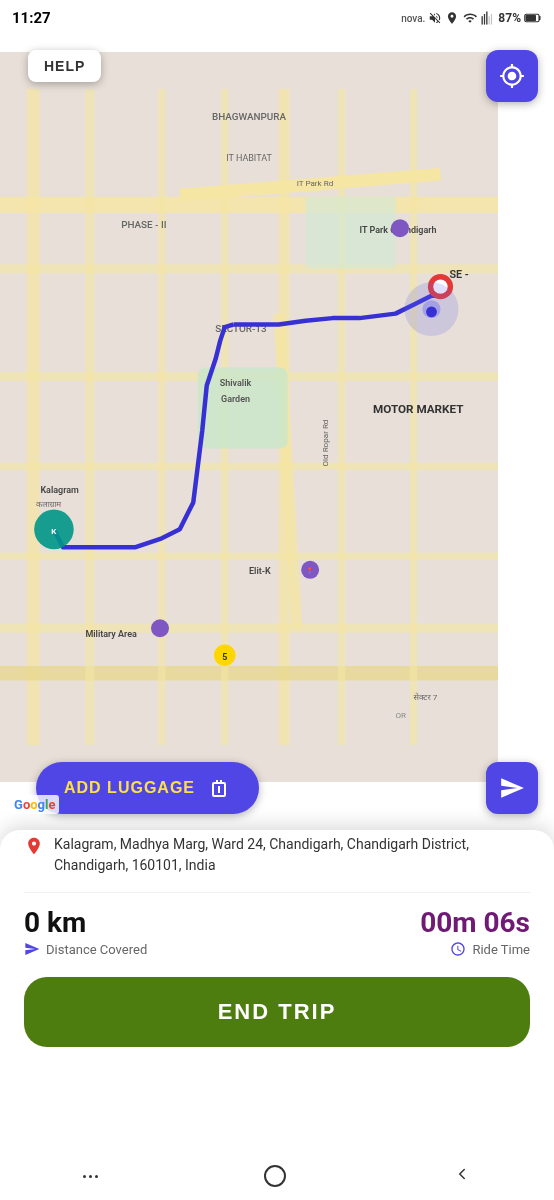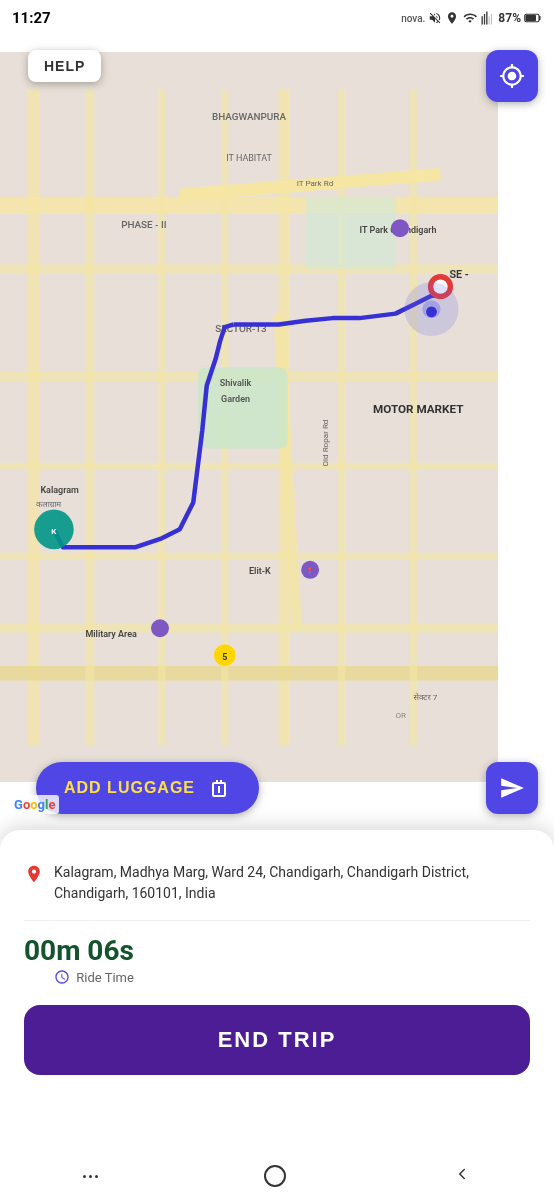--- a/index.html
+++ b/index.html
@@ -155,21 +155,21 @@
     }
 
     
     .bottom-panel {
       position: absolute;
       bottom: 0;
       left: 0;
       width: 554px;
       background: #fff;
       border-radius: 20px 20px 0 0;
-      padding: 32px 24px 0 24px;
+      padding: 4px 24px 0 24px;
       box-shadow: 0 -4px 20px rgba(0,0,0,0.15);
       z-index: 150;
       margin-top: 28px;
     }
 
     
     .address-row {
       display: flex;
       align-items: flex-start;
       gap: 10px;
@@ -216,31 +216,31 @@
       font-size: 13px;
       color: #666;
     }
     .stat-label svg {
       width: 16px;
       height: 16px;
     }
     .stat-time-value {
       font-size: 28px;
       font-weight: 700;
-      color: #14532d;
+      color: #701a75;
       line-height: 1;
       text-align: right;
     }
 
     
     .end-trip-btn {
       width: 100%;
-      background: #4c1d95;
+      background: #4d7c0f;
       border: none;
-      border-radius: 16px;
+      border-radius: 23px;
       padding: 22px;
       font-size: 22px;
       font-weight: 700;
       color: #fff;
       letter-spacing: 2px;
       cursor: pointer;
       margin-bottom: 16px;
     }
 
     
@@ -428,20 +428,29 @@
   
   <div class="address-row">
     <svg class="address-pin" viewBox="0 0 24 24" fill="#e53935">
       <path d="M12 2C8.13 2 5 5.13 5 9c0 5.25 7 13 7 13s7-7.75 7-13c0-3.87-3.13-7-7-7zm0 9.5c-1.38 0-2.5-1.12-2.5-2.5s1.12-2.5 2.5-2.5 2.5 1.12 2.5 2.5-1.12 2.5-2.5 2.5z"></path>
     </svg>
     <span class="address-text">Kalagram, Madhya Marg, Ward 24, Chandigarh, Chandigarh District, Chandigarh, 160101, India</span>
   </div>
 
   
   <div class="stats-row">
+    <div class="stat-left">
+      <span class="stat-value">0 km</span>
+      <div class="stat-label">
+        <svg width="16" height="16" viewBox="0 0 24 24" fill="#5046e5">
+          <path d="M2.01 21L23 12 2.01 3 2 10l15 2-15 2z"></path>
+        </svg>
+        <span>Distance Covered</span>
+      </div>
+    </div>
     <div class="stat-right">
       <span class="stat-time-value">00m 06s</span>
       <div class="stat-label">
         <svg width="16" height="16" viewBox="0 0 24 24" fill="#5046e5">
           <path d="M11.99 2C6.47 2 2 6.48 2 12s4.47 10 9.99 10C17.52 22 22 17.52 22 12S17.52 2 11.99 2zM12 20c-4.42 0-8-3.58-8-8s3.58-8 8-8 8 3.58 8 8-3.58 8-8 8zm.5-13H11v6l5.25 3.15.75-1.23-4.5-2.67V7z"></path>
         </svg>
         <span>Ride Time</span>
       </div>
     </div>
   </div>

